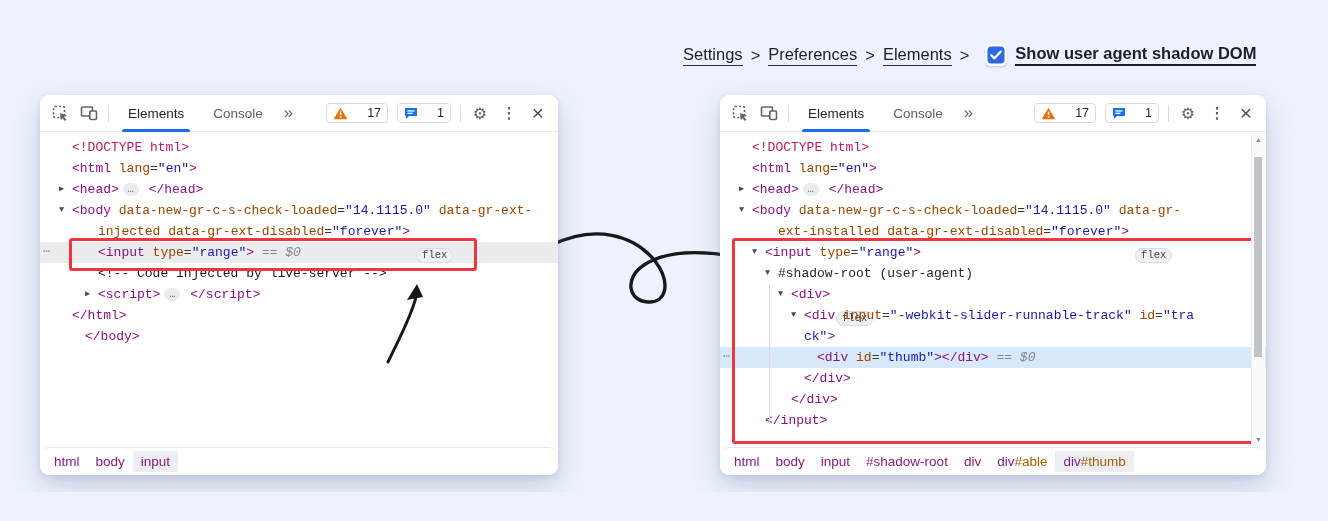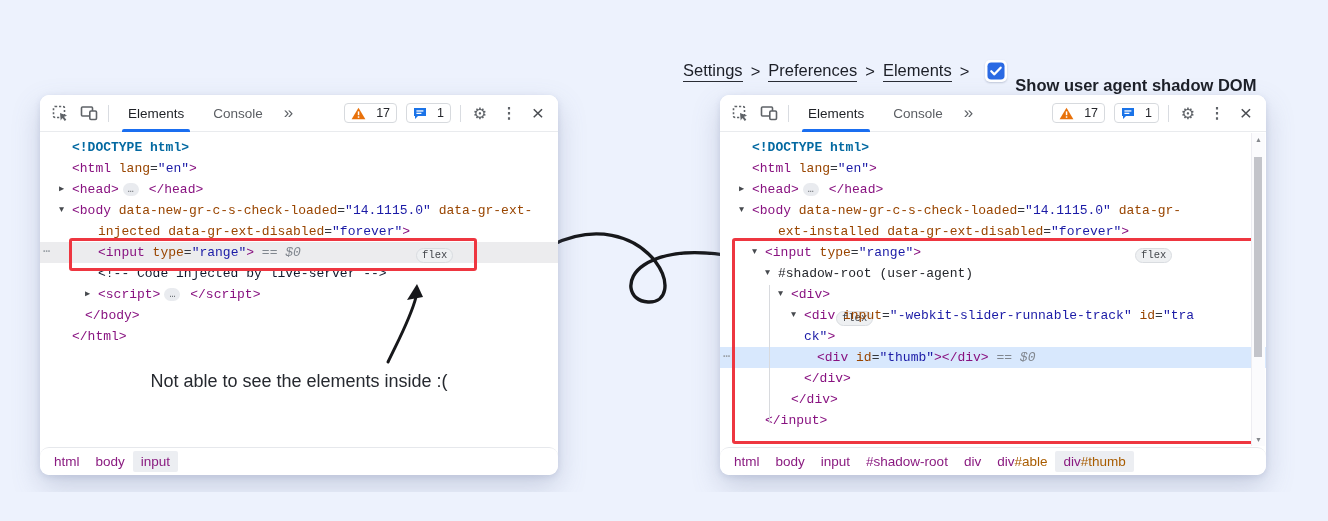--- a/index.html
+++ b/index.html
@@ -6,54 +6,54 @@
   .canvas{position:relative;width:1328px;height:492px;background:#edf2fd;overflow:hidden;
           font-family:"Liberation Sans",sans-serif;}
 
   
   .header{position:absolute;top:44px;left:683px;display:flex;align-items:center;gap:8px;
           font-size:16.5px;color:#1c1f27;white-space:nowrap;}
   .hlink{border-bottom:1.6px solid #2a2d35;padding-bottom:1px;cursor:pointer;}
   .hsep{color:#1c1f27;}
   .cbwrap{background:#fff;border-radius:5px;padding:2px;display:flex;margin-left:8px;
           box-shadow:0 1px 2px rgba(110,120,150,.35);cursor:pointer;}
-  .hlabel{font-weight:700;border-bottom:2px solid #1c1f27;padding-bottom:1px;cursor:pointer;margin-top:32px;}
+  .hlabel{font-weight:700;border-bottom:2px solid #1c1f27;padding-bottom:1px;cursor:pointer;}
 
   
   .panel{position:absolute;top:95px;height:380px;background:#fff;border-radius:9px;overflow:hidden;
          box-shadow:0 12px 28px rgba(96,108,148,.26),0 2px 6px rgba(96,108,148,.16);}
   #left-panel{left:40px;width:518px;}
   #right-panel{left:720px;width:546px;}
 
   .toolbar{position:absolute;top:0;left:0;right:0;height:37px;display:flex;align-items:center;
            gap:9px;padding:0 10px;border-bottom:1px solid #e9ebee;background:#fff;box-sizing:border-box;}
   .tbtn{color:#5f6368;display:flex;align-items:center;justify-content:center;width:20px;height:24px;cursor:pointer;}
   .vdiv{width:1px;height:17px;background:#d9dce1;flex:none;}
   .tab{height:37px;display:flex;align-items:center;font-size:13.5px;font-weight:500;color:#5b5e63;
        padding:0 4px;position:relative;margin:0 6px;cursor:pointer;}
   .tab.active{color:#1e2126;}
   .tab.active::after{content:'';position:absolute;left:-2px;right:-2px;bottom:0;height:3px;
        background:#1a6ef0;border-radius:2px 2px 0 0;}
   .more{font-size:17px;color:#5f6368;cursor:pointer;margin:0 2px;}
-  .badge{display:flex;align-items:center;gap:10px;border:1px solid #d7dade;border-radius:4px;
+  .badge{display:flex;align-items:center;gap:19px;border:1px solid #d7dade;border-radius:4px;
          padding:2px 6px;font-size:12.5px;color:#24262b;cursor:pointer;}
   .badge.warn{margin-left:auto;}
   .gear{font-size:16px;} .kebab{font-size:15px;font-weight:bold;} .closex{font-size:21px;color:#4a4d52;}
 
   
   .code{position:absolute;top:37px;left:0;right:0;padding-top:5px;
         font-family:"Liberation Mono","DejaVu Sans Mono",monospace;font-size:13px;}
   .code-line{height:21px;line-height:21px;white-space:pre;display:flex;align-items:center;
              padding-left:3px;cursor:default;}
   .hl-gray{background:#ececee;}
   .hl-blue{background:#d8e8fd;}
   .gutter{width:16px;flex:none;color:#9aa0a6;font-size:12px;}
   .arrow{width:13px;flex:none;font-size:8.5px;color:#46494e;}
   .tk-t{color:#881280;} .tk-a{color:#994500;} .tk-v{color:#1a1aa6;} .tk-d{color:#33363c;}
-  .tk-g{color:#0369a1;font-weight:bold;} .tk-c{color:#0f172a;} .tk-s{color:#24262b;}
+  .tk-g{color:#be185d;} .tk-c{color:#0f172a;} .tk-s{color:#24262b;}
   .tk-i{color:#80868e;font-style:italic;}
   .tk-b{display:inline-block;background:#eef0f2;border:1px solid #d9dce0;border-radius:8px;
         padding:0 5px;margin-left:6px;font-size:10.5px;line-height:13px;color:#44474c;margin-top:47px;}
   .tk-e{display:inline-block;background:#e9ebef;border-radius:8px;padding:0 5px;margin:0 2px 0 4px;
         font-size:10px;line-height:13px;color:#606469;cursor:pointer;}
 
   .redbox{position:absolute;border:3px solid #ee3640;border-radius:3px;pointer-events:none;}
   #left-redbox{left:29px;top:143px;width:402px;height:27px;}
   #right-redbox{left:12px;top:143px;width:517px;height:200px;}
   .guide{position:absolute;left:49px;top:190px;width:1px;height:138px;background:#d8dade;}
@@ -145,25 +145,24 @@
 
     <div class="code" id="left-code">
         <div class="code-line"><span class="gutter"></span><span class="arrow" style="margin-left: 0px;"></span><span class="tk-g">&lt;!DOCTYPE html&gt;</span></div>
         <div class="code-line"><span class="gutter"></span><span class="arrow" style="margin-left: 0px;"></span><span class="tk-t">&lt;html</span><span class="tk-a"> lang</span><span class="tk-d">=</span><span class="tk-v">"en"</span><span class="tk-t">&gt;</span></div>
         <div class="code-line"><span class="gutter"></span><span class="arrow" style="margin-left: 0px;">▶</span><span class="tk-t">&lt;head&gt;</span><span class="tk-e">…</span><span class="tk-t"> &lt;/head&gt;</span></div>
         <div class="code-line"><span class="gutter"></span><span class="arrow" style="margin-left: 0px;">▼</span><span class="tk-t">&lt;body</span><span class="tk-a"> data-new-gr-c-s-check-loaded</span><span class="tk-d">=</span><span class="tk-v">"14.1115.0"</span><span class="tk-a"> data-gr-ext-</span></div>
         <div class="code-line"><span class="gutter"></span><span class="arrow" style="margin-left: 26px;"></span><span class="tk-a">injected</span><span class="tk-a"> data-gr-ext-disabled</span><span class="tk-d">=</span><span class="tk-v">"forever"</span><span class="tk-t">&gt;</span><span class="tk-b">flex</span></div>
         <div class="code-line hl-gray"><span class="gutter">⋯</span><span class="arrow" style="margin-left: 26px;"></span><span class="tk-t">&lt;input</span><span class="tk-a"> type</span><span class="tk-d">=</span><span class="tk-v">"range"</span><span class="tk-t">&gt;</span><span class="tk-i"> == $0</span></div>
         <div class="code-line"><span class="gutter"></span><span class="arrow" style="margin-left: 26px;"></span><span class="tk-c">&lt;!-- Code injected by live-server --&gt;</span></div>
         <div class="code-line"><span class="gutter"></span><span class="arrow" style="margin-left: 26px;">▶</span><span class="tk-t">&lt;script&gt;</span><span class="tk-e">…</span><span class="tk-t"> &lt;/script&gt;</span></div>
+        <div class="code-line"><span class="gutter"></span><span class="arrow" style="margin-left: 0px;"></span><span class="tk-t">&lt;/html&gt;</span></div>
         <div class="code-line"><span class="gutter"></span><span class="arrow" style="margin-left: 13px;"></span><span class="tk-t">&lt;/body&gt;</span></div>
-        <div class="code-line"><span class="gutter"></span><span class="arrow" style="margin-left: 0px;"></span><span class="tk-t">&lt;/html&gt;</span></div>
       </div>
     <div class="redbox" id="left-redbox"></div>
-    <div class="caption">Not able to see the elements inside :(</div>
     <svg class="overlay" width="518" height="380">
       <path d="M348 267 C360 242, 371 222, 376 202" fill="none" stroke="#17181b" stroke-width="3" stroke-linecap="round"></path>
       <path d="M377 189 L367 205 L383 202 Z" fill="#17181b"></path>
     </svg>
     <div class="crumbs" id="left-crumbs">
         <span class="crumb"><span class="cp-el">html</span></span>
         <span class="crumb"><span class="cp-el">body</span></span>
         <span class="crumb sel"><span class="cp-el">input</span></span>
       </div>
   </div>

